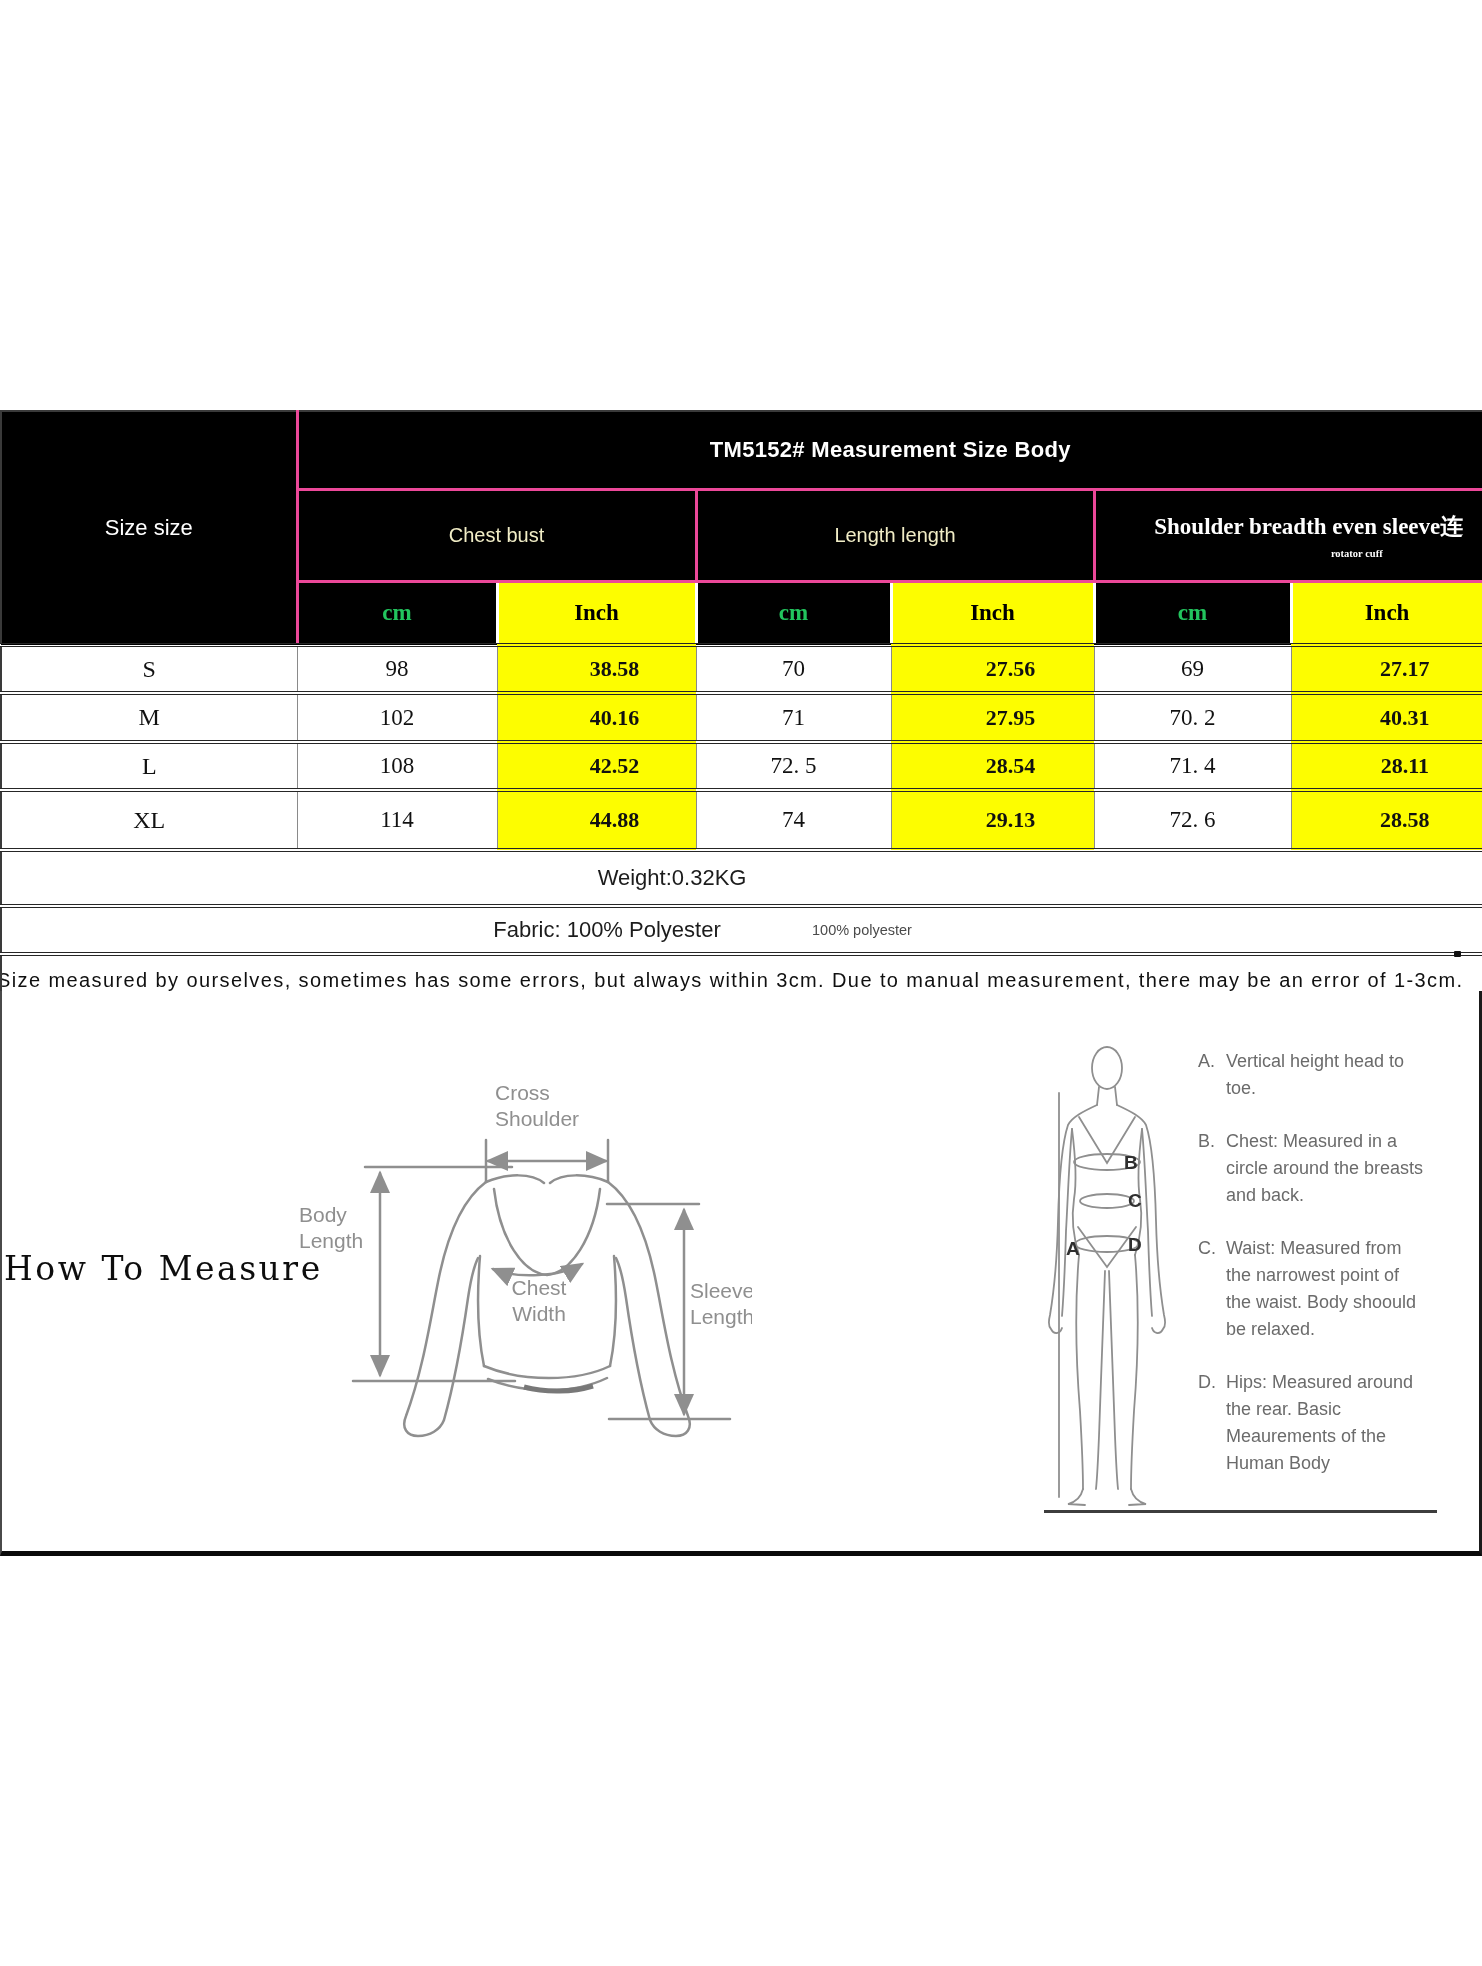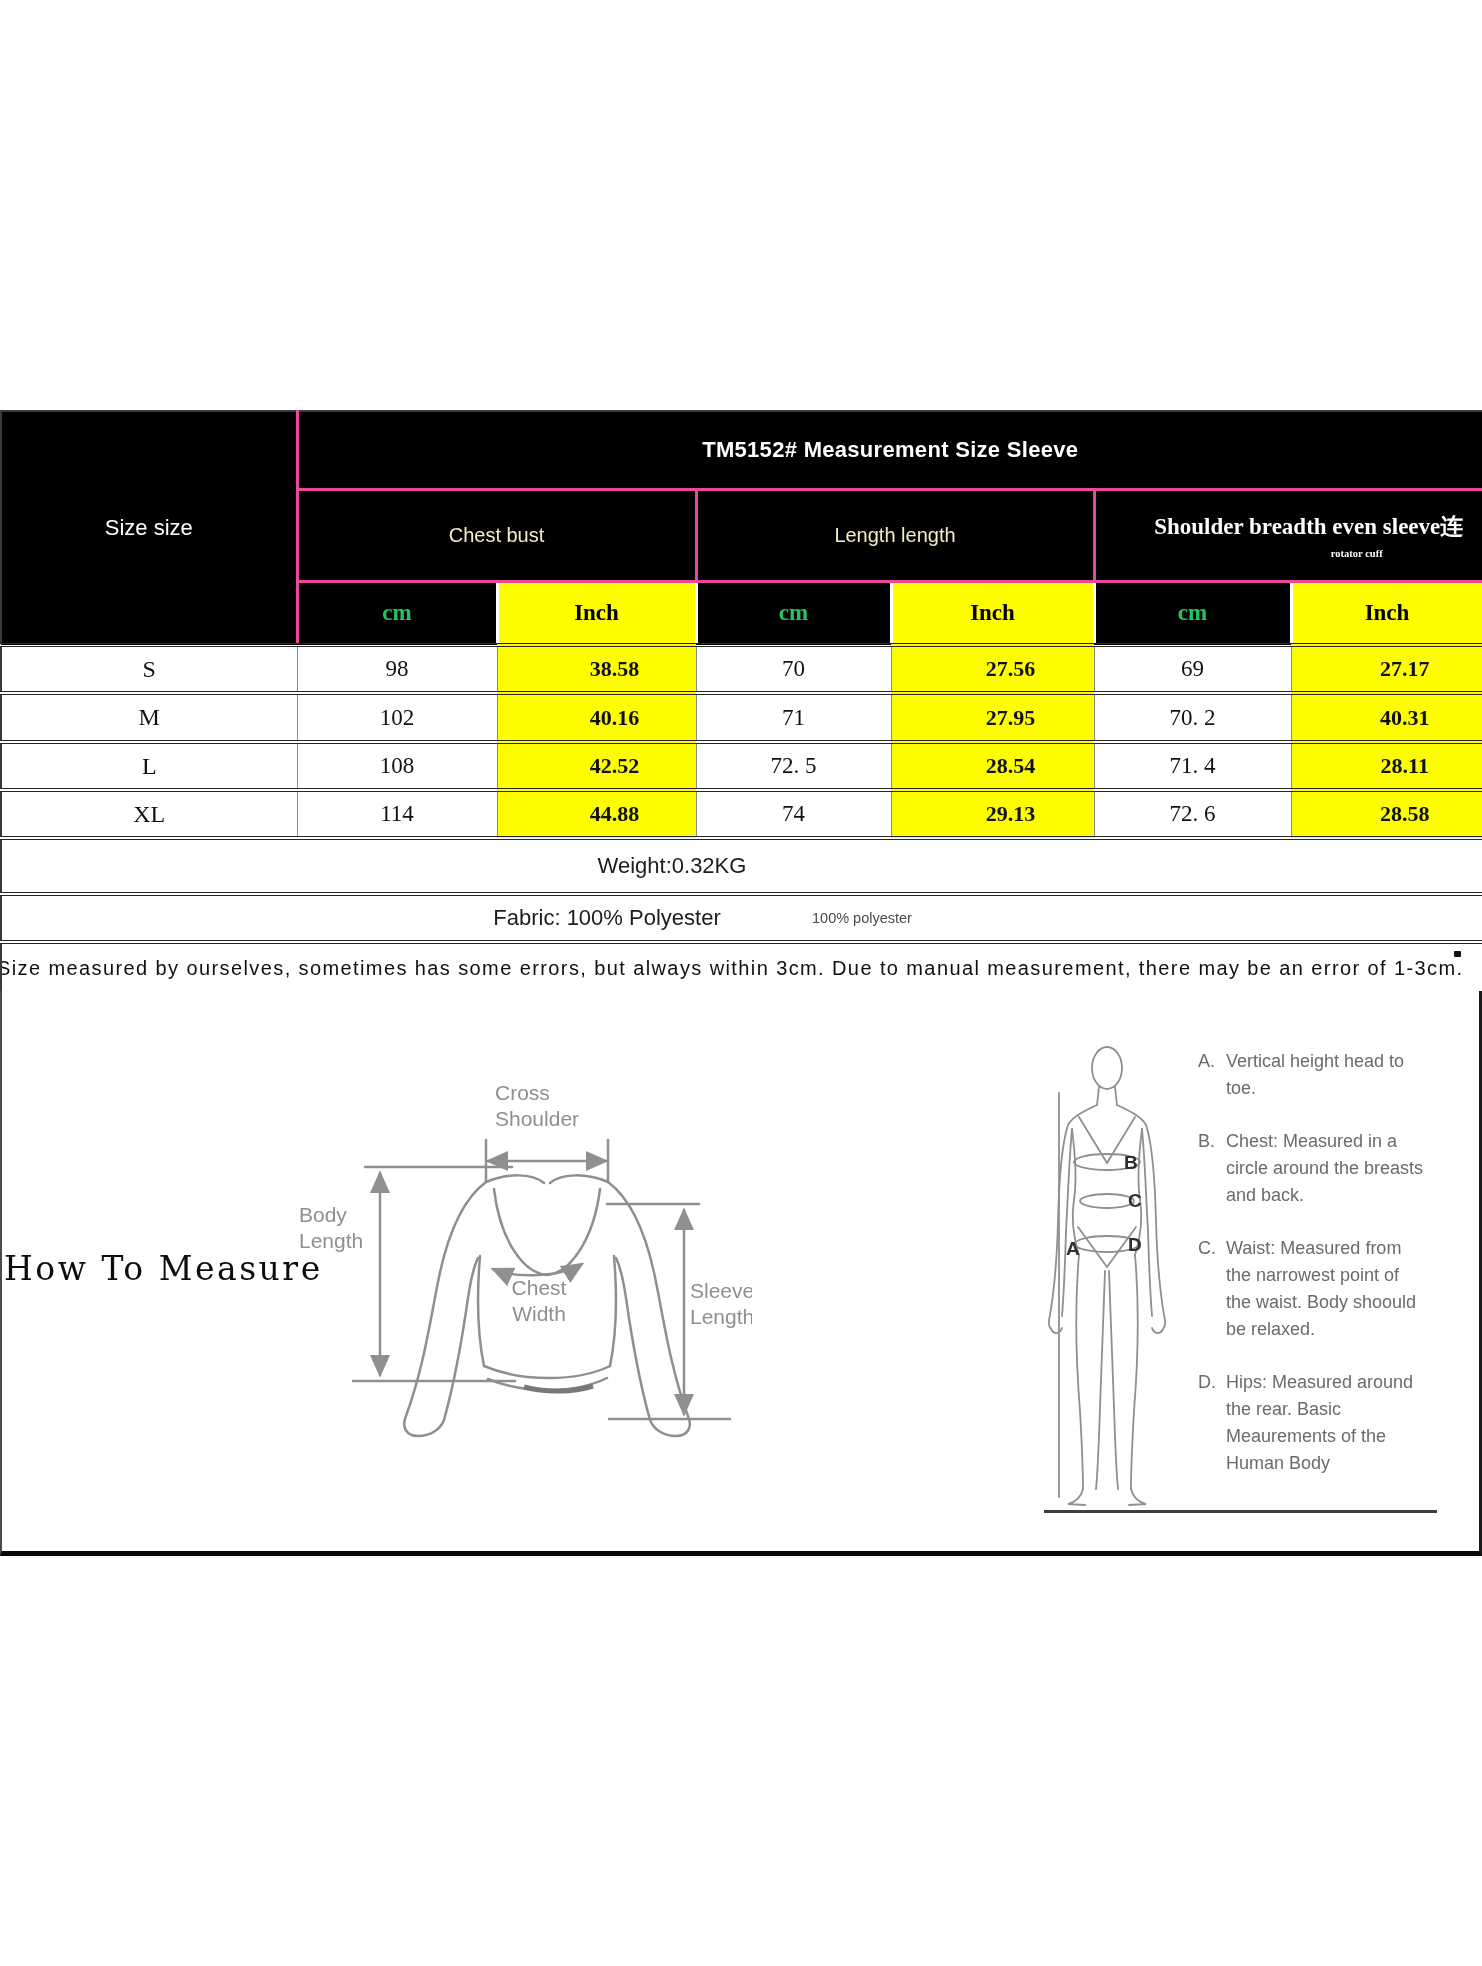--- a/index.html
+++ b/index.html
@@ -70,21 +70,21 @@
         <col style="width:203px">
         <col style="width:197px">
         <col style="width:192px">
     </colgroup>
     <tbody>
         <tr style="height:78px">
       <td class="hdr edge-l edge-t" rowspan="3">
         <span class="sizehead-text">Size size</span>
       </td>
       <td class="hdr edge-t edge-r" colspan="6">
-        <span class="title-text">TM5152# Measurement Size Sleeve</span>
+        <span class="title-text">TM5152# Measurement Size Body</span>
       </td>
     </tr>
     <tr style="height:92px">
       <td class="hdr" colspan="2">
         <span class="group-label">Chest bust</span>
       </td>
       <td class="hdr" colspan="2">
         <span class="group-label">Length length</span>
       </td>
       <td class="hdr edge-r" colspan="2">
@@ -120,21 +120,21 @@
     </tr>
     <tr style="height:48px">
       <td class="cell sizecol">L</td>
       <td class="cell">108</td>
       <td class="cell yel">42.52</td>
       <td class="cell">72. 5</td>
       <td class="cell yel">28.54</td>
       <td class="cell">71. 4</td>
       <td class="cell yel">28.11</td>
     </tr>
-    <tr style="height:48px">
+    <tr style="height:60px">
       <td class="cell sizecol">XL</td>
       <td class="cell">114</td>
       <td class="cell yel">44.88</td>
       <td class="cell">74</td>
       <td class="cell yel">29.13</td>
       <td class="cell">72. 6</td>
       <td class="cell yel">28.58</td>
     </tr>
     <tr style="height:56px">
       <td class="fullrow" colspan="7">

